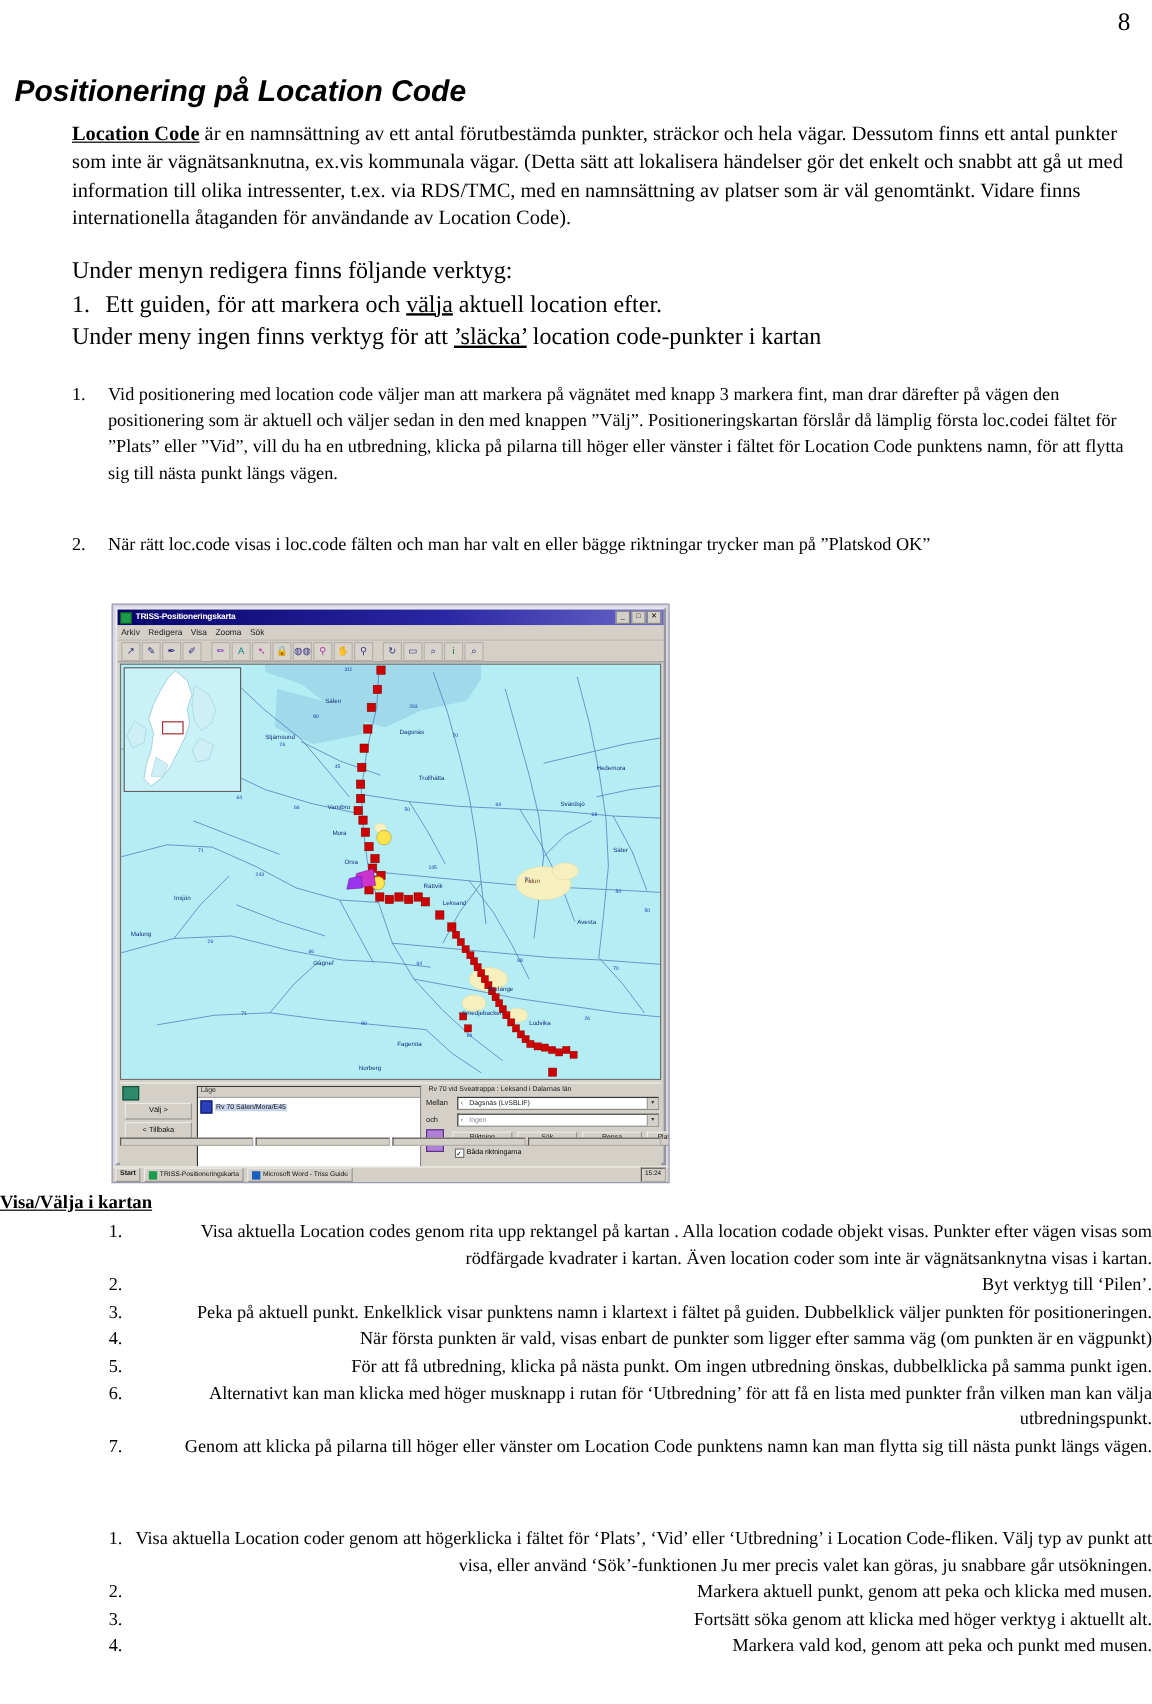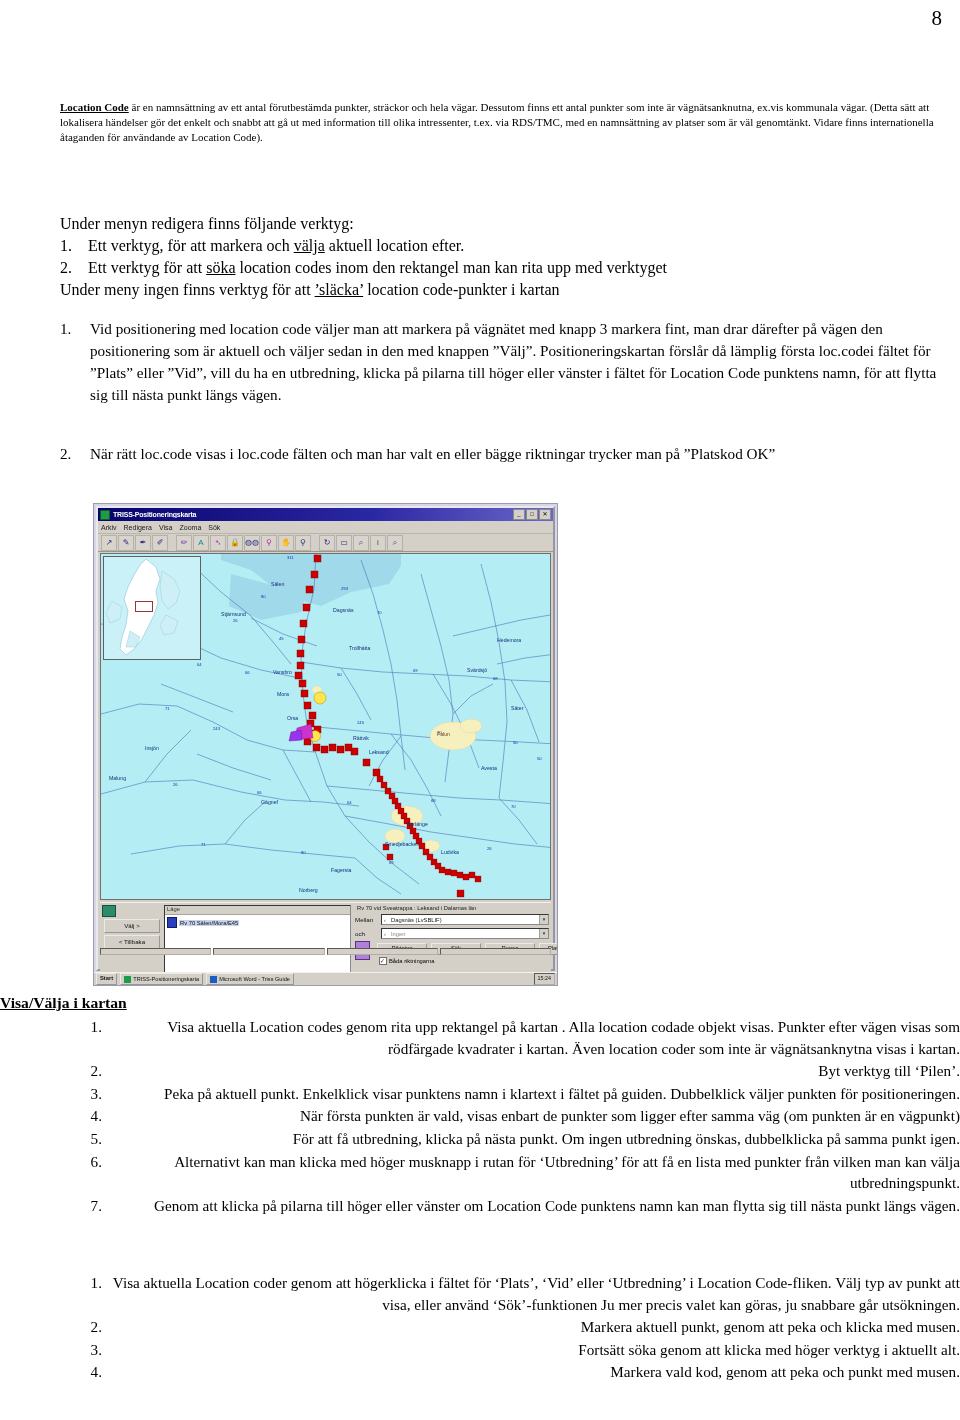--- a/index.html
+++ b/index.html
@@ -20,33 +20,33 @@
 
   h1.doc-title{
     position:absolute; top:62px; left:12px;
     margin:0; padding:0;
     font-family:"Liberation Sans", sans-serif;
     font-style:italic; font-weight:bold;
     font-size:25px; letter-spacing:0px;
   }
 
   .para{
-    font-size:11px; line-height:1.38;
+    font-size:17px; line-height:1.38;
     text-align:left;
   }
   .intro{
     position:absolute; top:100px; left:60px; width:880px;
   }
 
   u.plain{text-decoration:underline;}
   b.bu{font-weight:bold; text-decoration:underline;}
 
   .tools-block{
     position:absolute; top:213px; left:60px; width:880px;
-    font-size:16px; line-height:1.38;
+    font-size:20px; line-height:1.38;
   }
   .numline{ display:block; }
   .numline .n{ display:inline-block; width:28px; }
 
   .step-list{
     position:absolute; top:318px; left:60px; width:895px;
     font-size:15.2px; line-height:1.45;
   }
   .step{ display:flex; margin-bottom:2px;}
   .step .num{ width:30px; flex:0 0 30px; }
@@ -227,32 +227,30 @@
   .sec-text ol{ padding-left:80px; }
   .sec-text li .num{ flex:0 0 22px; }
 </style>
 </head>
 <body>
 
 <div class="page">
 
   <div class="page-number">8</div>
 
+  <h1 class="doc-title">Positionering på Location Code</h1>
 
   <div class="intro para">
     <b class="bu">Location Code</b><span> är en namnsättning av ett antal förutbestämda punkter, sträckor och hela vägar. Dessutom finns ett antal punkter som inte är vägnätsanknutna, ex.vis kommunala vägar. (Detta sätt att lokalisera händelser gör det enkelt och snabbt att gå ut med information till olika intressenter, t.ex. via RDS/TMC, med en namnsättning av platser som är väl genomtänkt. Vidare finns internationella åtaganden för användande av Location Code).</span>
   </div>
 
   <div class="tools-block">
     <div>Under menyn redigera finns följande verktyg:</div>
     <div class="numline">
-      <span class="n">1.</span><span>Ett verktyg, för att markera och </span><u class="plain">välja</u><span> aktuell location efter.</span>
-    </div>
-    <div class="numline">
-      <span class="n">2.</span><span>Ett verktyg för att </span><u class="plain">söka</u><span> location codes inom den rektangel man kan rita upp med verktyget</span>
+      <span class="n">1.</span><span>Ett guiden, för att markera och </span><u class="plain">välja</u><span> aktuell location efter.</span>
     </div>
     <div class="numline">
       <span>Under meny ingen finns verktyg för att </span><u class="plain">’släcka’</u><span> location code-punkter i kartan</span>
     </div>
   </div>
 
   <div class="step-list">
     <div class="step">
       <span class="num">1.</span>
       <span class="body">Vid positionering med location code väljer man att markera på vägnätet med knapp 3 markera fint, man drar därefter på  vägen den positionering som är aktuell och väljer sedan in den med knappen ”Välj”. Positioneringskartan förslår då lämplig första loc.codei fältet för ”Plats” eller ”Vid”, vill du ha en utbredning, klicka på pilarna till höger eller vänster i fältet för Location Code punktens namn, för att flytta sig till nästa punkt längs vägen.</span>

